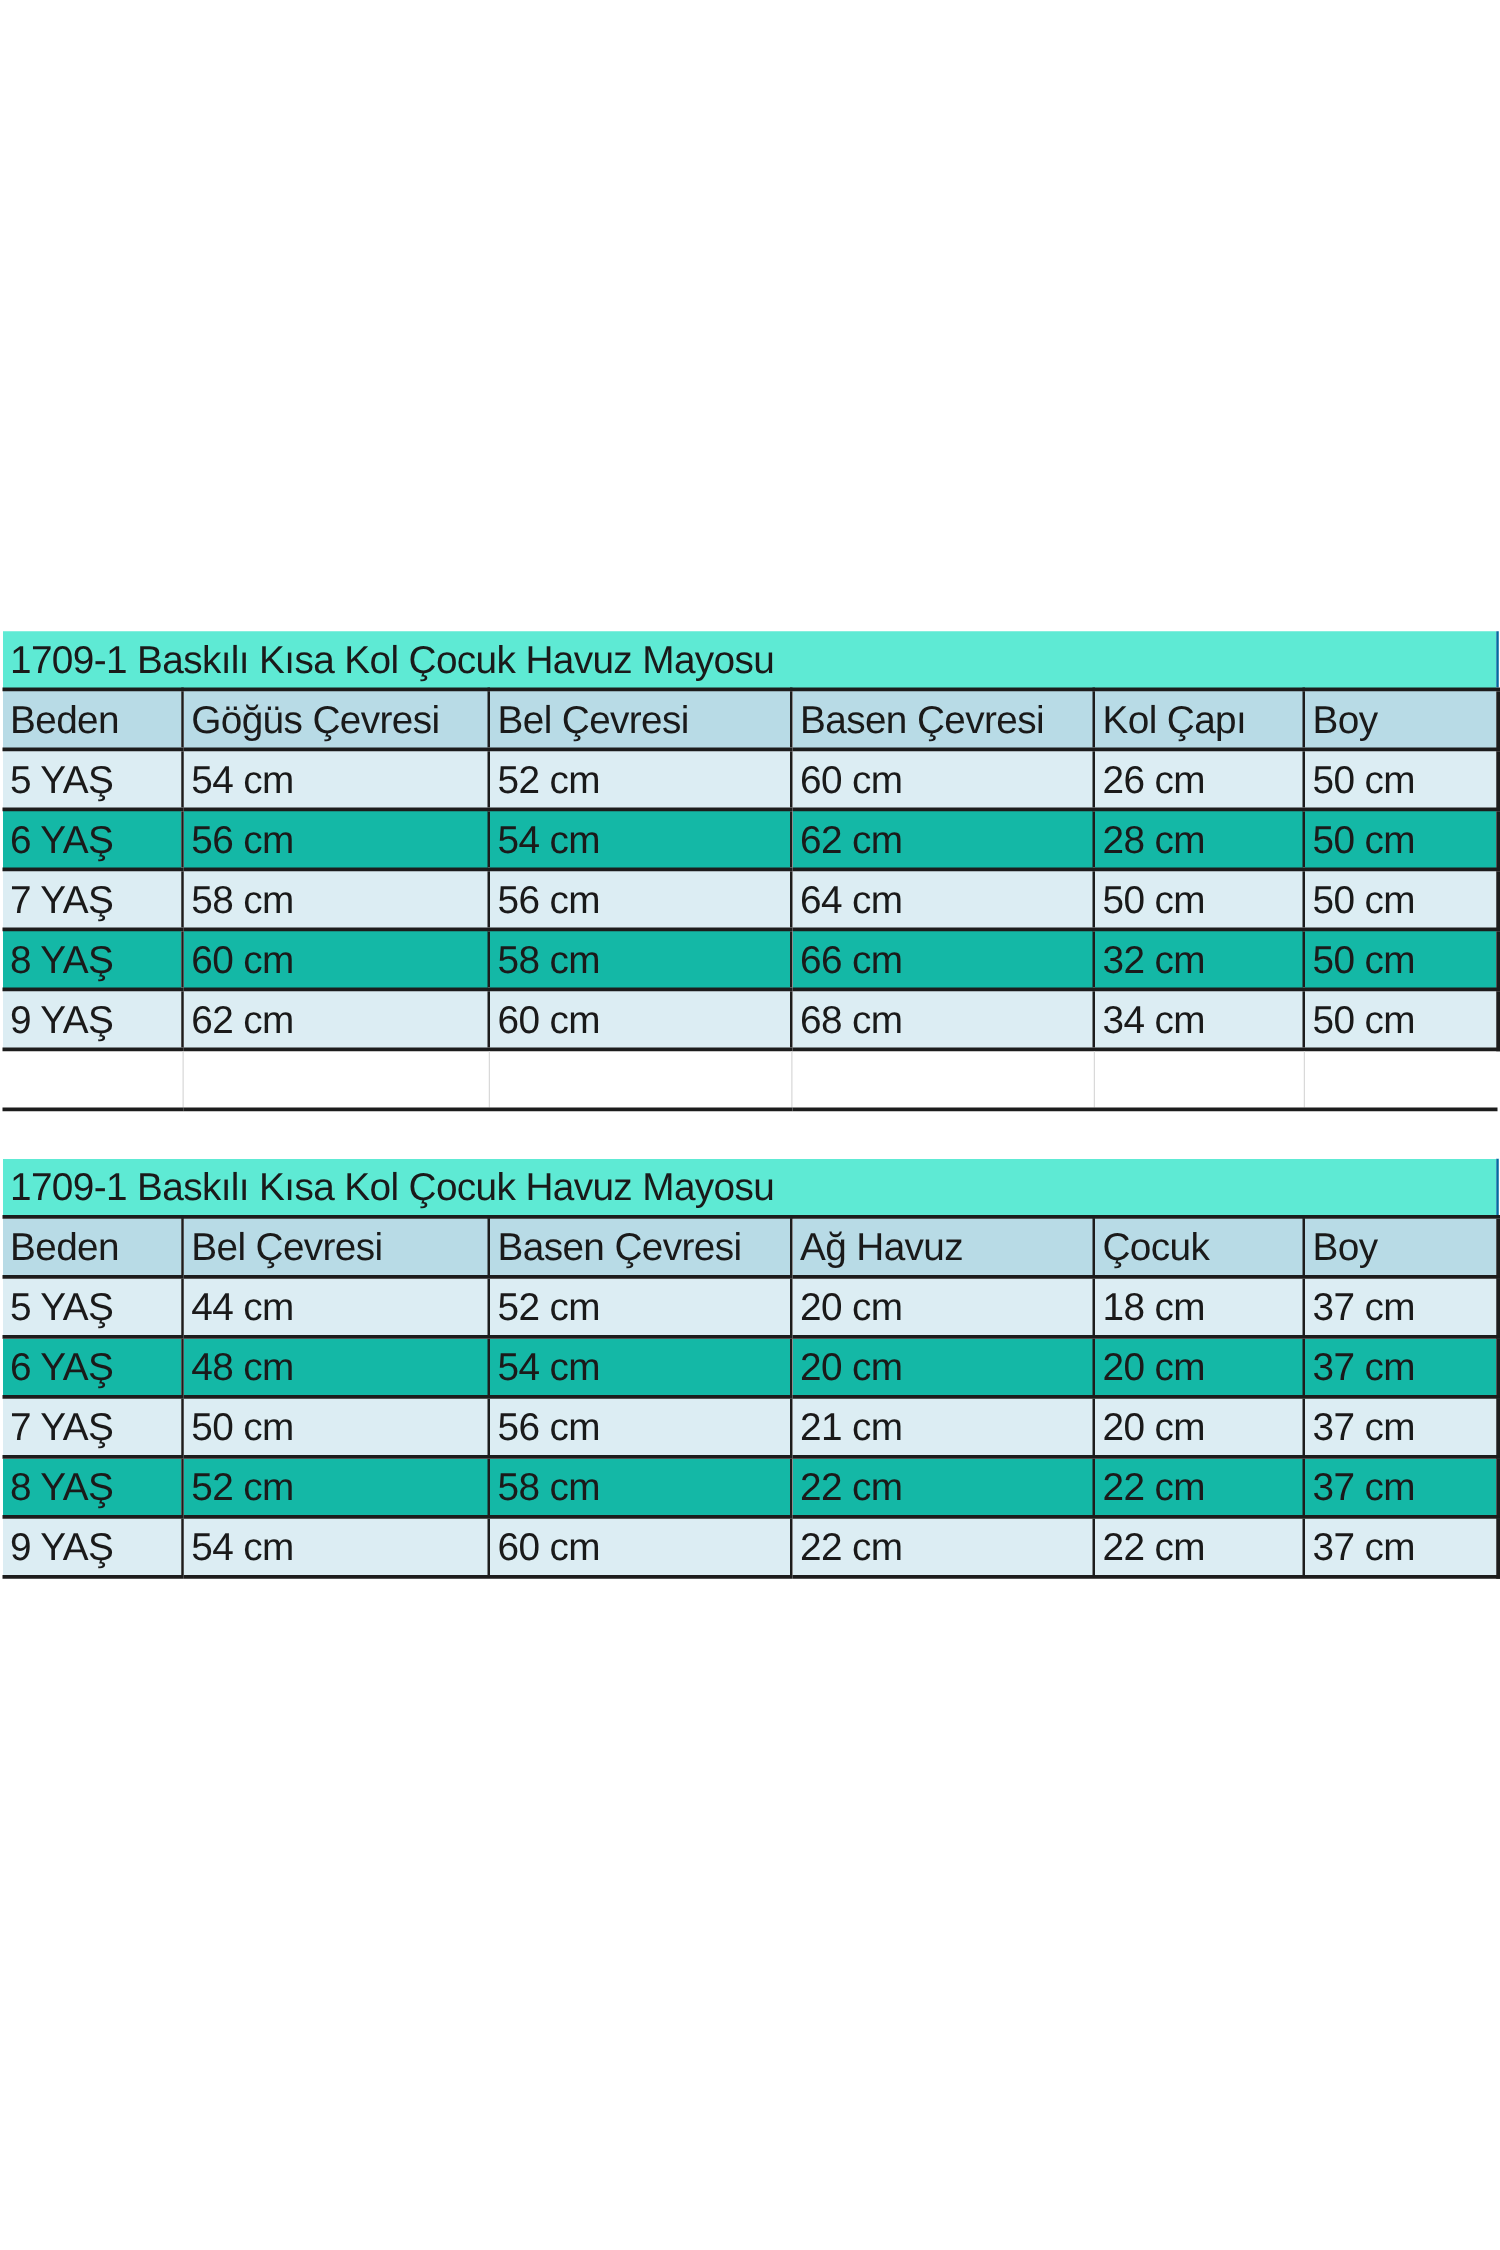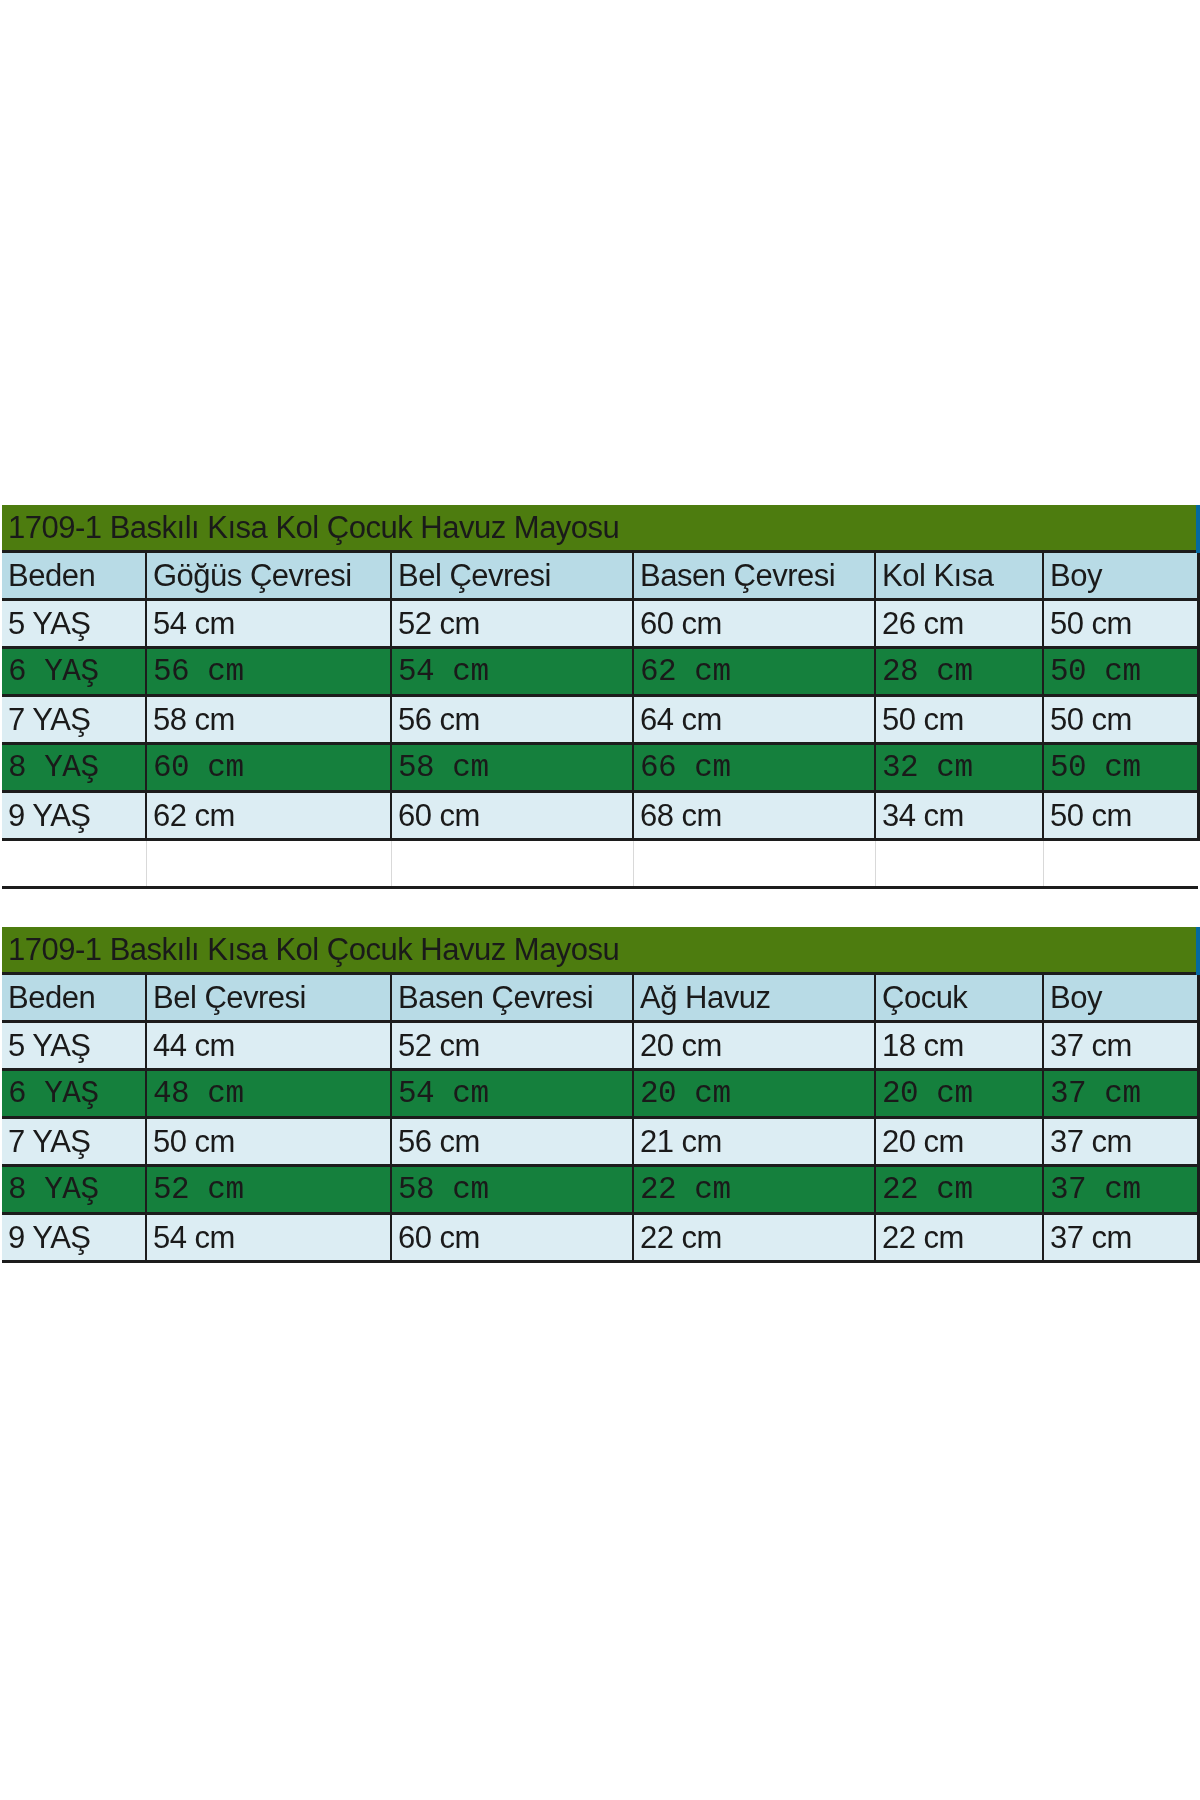--- a/index.html
+++ b/index.html
@@ -12,24 +12,24 @@
   .t1 { top: 505px; }
   .t2 { top: 927px; }
   table { border-collapse: collapse; width: 1196px; table-layout: fixed; }
   td {
     height: 45px; padding: 0 0 0 6px; font-size: 31px; line-height: 45px;
     white-space: nowrap; overflow: hidden; letter-spacing: -0.5px;
     border: 2px solid #1c1c1c; border-top: 0; border-bottom: 3px solid #1c1c1c;
   }
   td:first-child { border-left: 0; }
   td:last-child { border-right: 3px solid #1c1c1c; }
-  tr.title td { background: #4d7c0f; border-right: 5px solid #0369a1; border-bottom: 3px solid #1c1c1c; }
+  tr.title td { background: #5eead4; border-right: 2px solid #0369a1; border-bottom: 3px solid #1c1c1c; }
   tr.head td { background: #b8dbe6; }
   tr.light td { background: #dcedf3; }
-  tr.dark td { background: #15803d; font-family: Liberation Mono, monospace; }
+  tr.dark td { background: #14b8a6; }
   tr.blank td { background: #ffffff; border: 1px solid #d9d9d9; border-bottom: 3px solid #1c1c1c; border-top: 0; }
   tr.blank td:first-child { border-left: 0; }
   tr.blank td:last-child { border-right: 0; }
   col.c0 { width: 144px; }
   col.c1 { width: 245px; }
   col.c2 { width: 242px; }
   col.c3 { width: 242px; }
   col.c4 { width: 168px; }
   col.c5 { width: 155px; }
 </style>
@@ -48,21 +48,21 @@
       </colgroup>
     <tbody>
         <tr class="title">
       <td colspan="6">1709-1 Baskılı Kısa Kol Çocuk Havuz Mayosu</td>
     </tr>
     <tr class="head">
       <td>Beden</td>
       <td>Göğüs Çevresi</td>
       <td>Bel Çevresi</td>
       <td>Basen Çevresi</td>
-      <td>Kol Kısa</td>
+      <td>Kol Çapı</td>
       <td>Boy</td>
     </tr>
     <tr class="light">
       <td>5 YAŞ</td>
       <td>54 cm</td>
       <td>52 cm</td>
       <td>60 cm</td>
       <td>26 cm</td>
       <td>50 cm</td>
     </tr>

